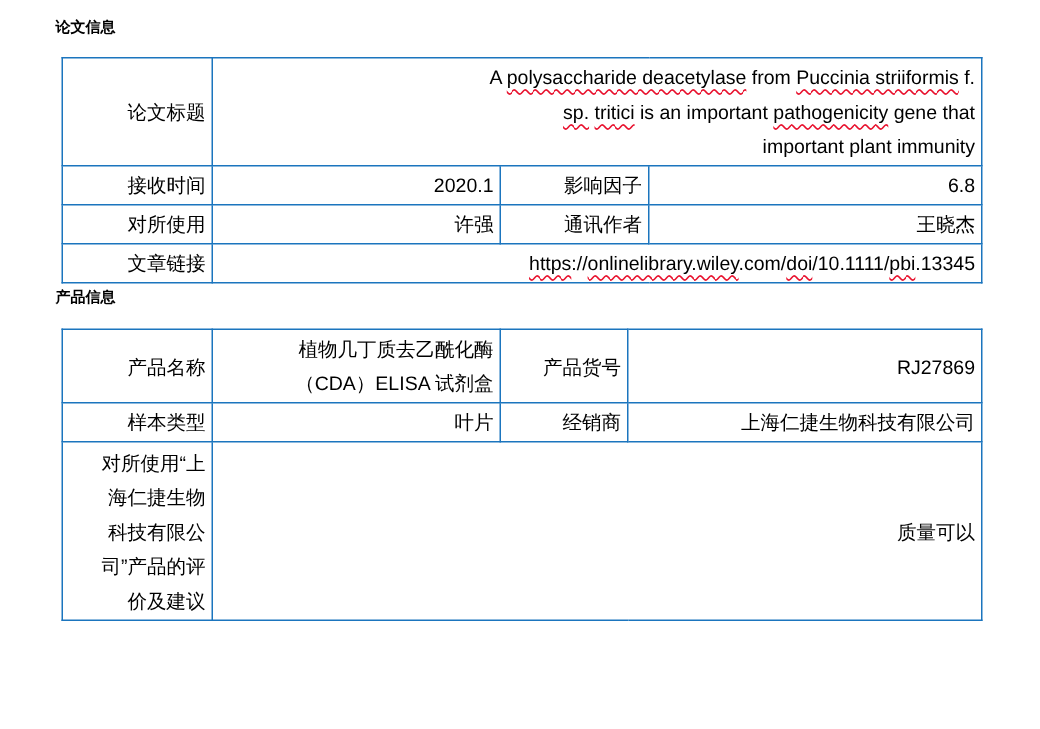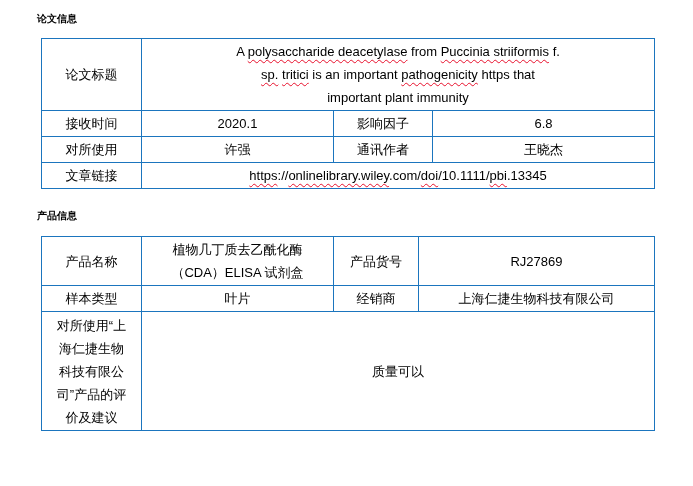--- a/index.html
+++ b/index.html
@@ -21,25 +21,25 @@
     font-weight:700;
     line-height:19px;
   }
   table{
     margin-left:41px;
     border-collapse:collapse;
     table-layout:fixed;
   }
   .t1{margin-top:10px;}
   .t2{margin-top:11px;}
-  .section-title.second{margin-top:17px;}
+  .section-title.second{}
   td{
     border:1px solid var(--border);
     font-size:13px;
-    text-align:center;
+    text-align:right;
     vertical-align:middle;
     padding:1px 4px;
     line-height:23px;
     overflow:hidden;
   }
   tr.r-title{height:70px;}
   tr.r-std{height:24px;}
   tr.r-name{height:48px;margin-top:13px;}
   tr.r-std2{height:25px;}
   tr.r-std3{height:23px;}
@@ -65,21 +65,21 @@
       <col style="width:100px">
         <col style="width:192px">
         <col style="width:99px">
         <col style="width:222px">
     </colgroup>
     <tbody>
         <tr class="r-title">
       <td>论文标题</td>
       <td colspan="3" class="multiline">
         <div><span>A </span><span class="sq">polysaccharide deacetylase</span><span> from </span><span class="sq">Puccinia striiformis</span><span> f.</span></div>
-        <div><span class="sq">sp.</span><span> </span><span class="sq">tritici</span><span> is an important </span><span class="sq">pathogenicity</span><span> https that</span></div>
+        <div><span class="sq">sp.</span><span> </span><span class="sq">tritici</span><span> is an important </span><span class="sq">pathogenicity</span><span> gene that</span></div>
         <div><span>important plant immunity</span></div>
       </td>
     </tr>
     <tr class="r-std">
       <td>接收时间</td>
       <td>2020.1</td>
       <td>影响因子</td>
       <td>6.8</td>
     </tr>
     <tr class="r-std">

